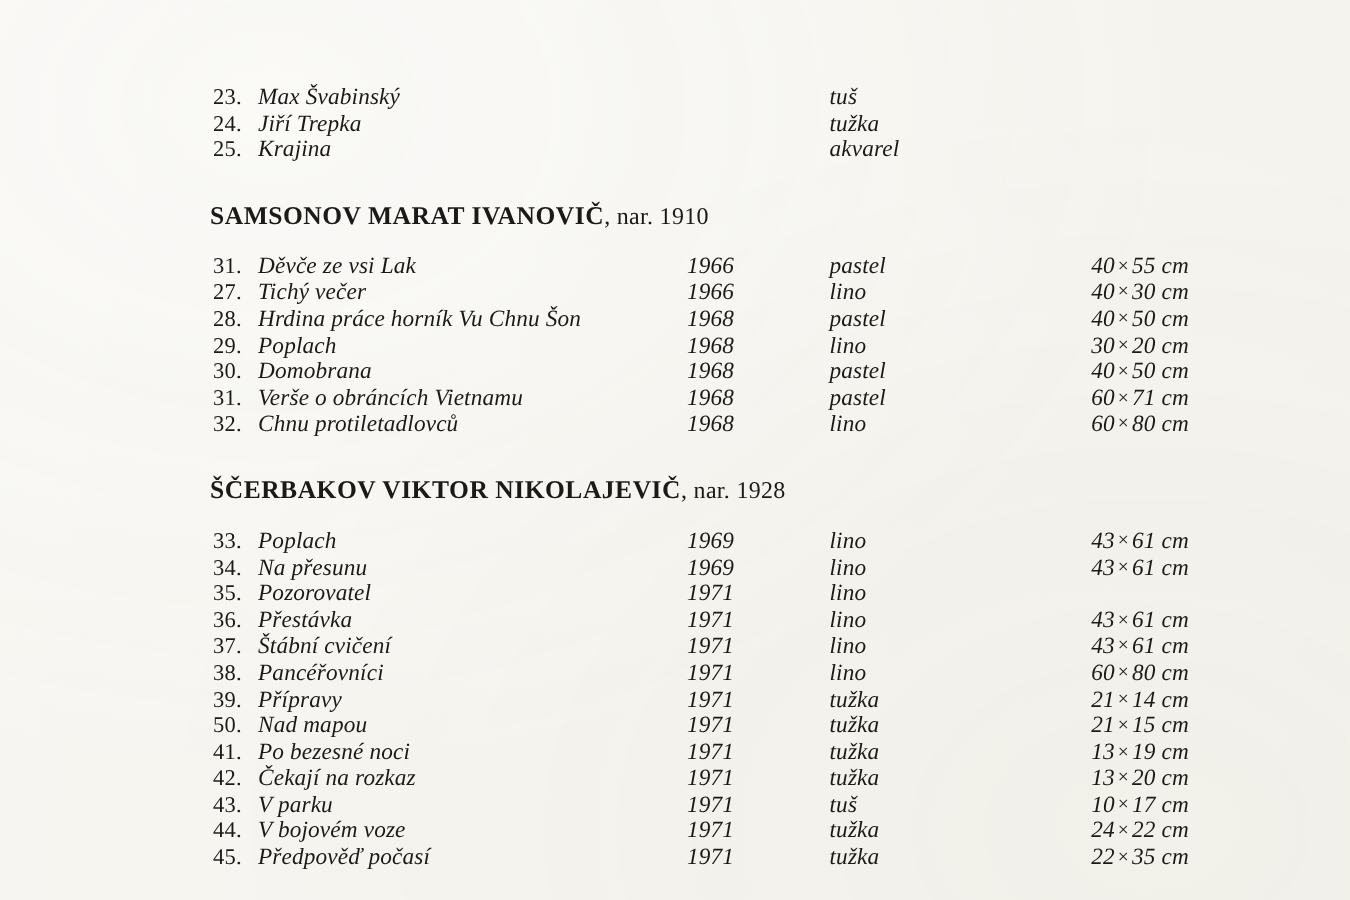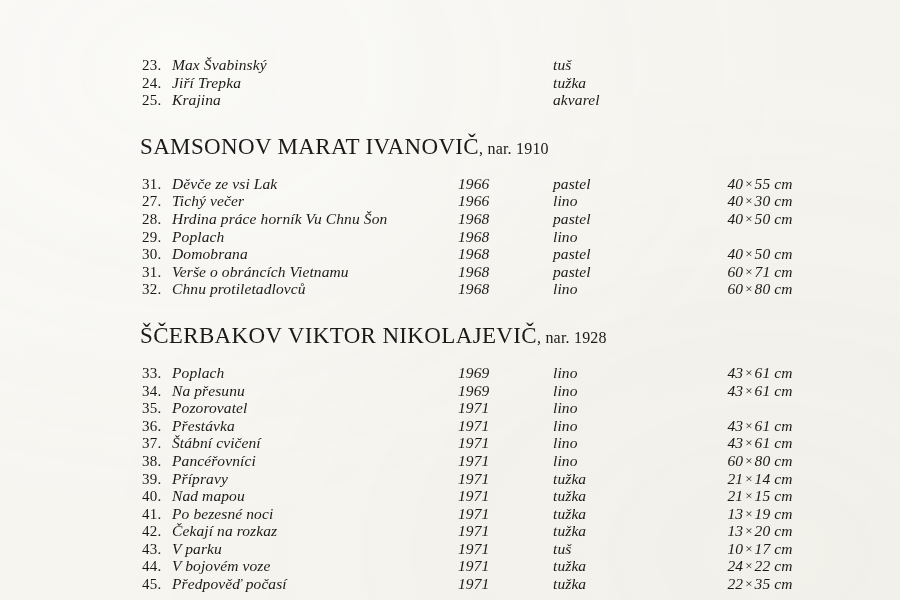--- a/index.html
+++ b/index.html
@@ -84,21 +84,22 @@
 
   
   .author {
     font-style: normal;
     font-size: 16.5px;
     letter-spacing: 0.35px;
     white-space: nowrap;
     margin-left: -2px;
   }
   .author .caps {
-    font-size: 23px;
+    font-size: 17px;
+    font-weight: bold;
   }
   .author .born {
     font-size: 16px;
     letter-spacing: 0.2px;
   }
 
   .gap-before-author { height: 25px; }
   .gap-after-author  { height: 15px; }
 </style>
 </head>
@@ -156,20 +157,21 @@
           <span class="title">Hrdina práce horník Vu Chnu Šon</span>
           <span class="year">1968</span>
           <span class="technique">pastel</span>
           <span class="dims"><span>40</span><span class="times">×</span><span>50</span><span> cm</span></span>
         </div>
         <div class="entry">
           <span class="num">29.</span>
           <span class="title">Poplach</span>
           <span class="year">1968</span>
           <span class="technique">lino</span>
+          <span class="dims"><span>30</span><span class="times">×</span><span>20</span><span> cm</span></span>
         </div>
         <div class="entry">
           <span class="num">30.</span>
           <span class="title">Domobrana</span>
           <span class="year">1968</span>
           <span class="technique">pastel</span>
           <span class="dims"><span>40</span><span class="times">×</span><span>50</span><span> cm</span></span>
         </div>
         <div class="entry">
           <span class="num">31.</span>
@@ -230,21 +232,21 @@
           <span class="dims"><span>60</span><span class="times">×</span><span>80</span><span> cm</span></span>
         </div>
         <div class="entry">
           <span class="num">39.</span>
           <span class="title">Přípravy</span>
           <span class="year">1971</span>
           <span class="technique">tužka</span>
           <span class="dims"><span>21</span><span class="times">×</span><span>14</span><span> cm</span></span>
         </div>
         <div class="entry">
-          <span class="num">40.</span>
+          <span class="num">50.</span>
           <span class="title">Nad mapou</span>
           <span class="year">1971</span>
           <span class="technique">tužka</span>
           <span class="dims"><span>21</span><span class="times">×</span><span>15</span><span> cm</span></span>
         </div>
         <div class="entry">
           <span class="num">41.</span>
           <span class="title">Po bezesné noci</span>
           <span class="year">1971</span>
           <span class="technique">tužka</span>

